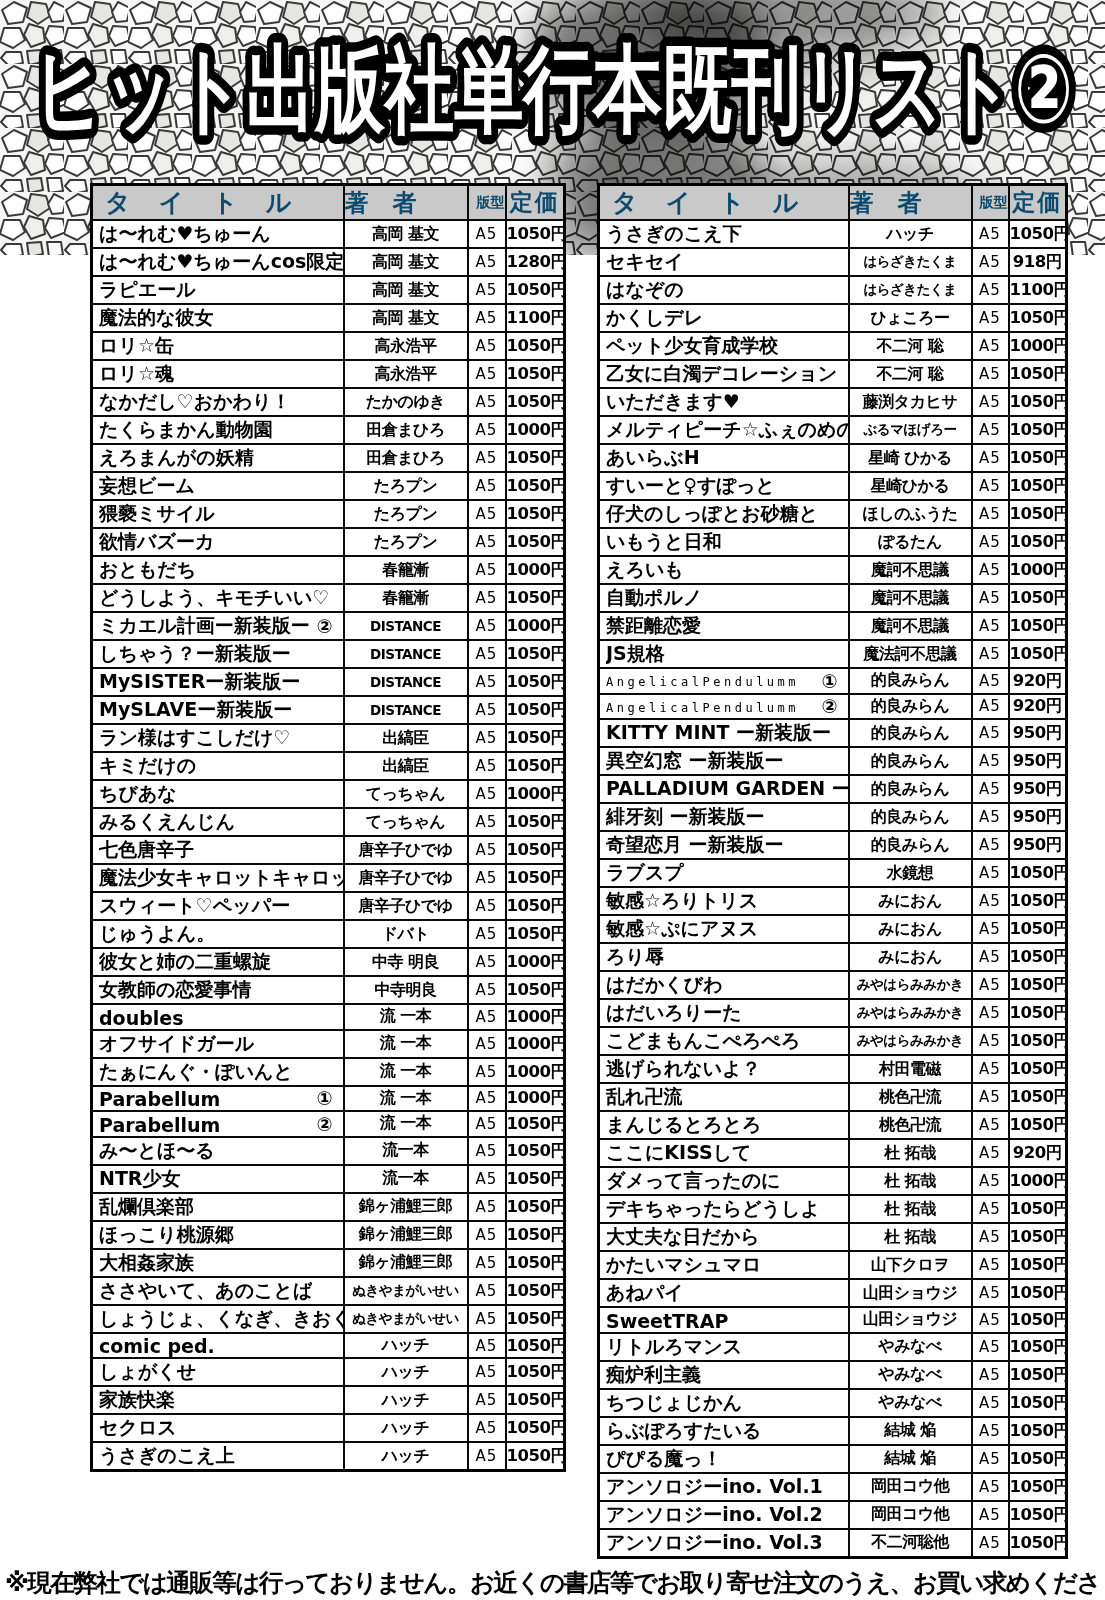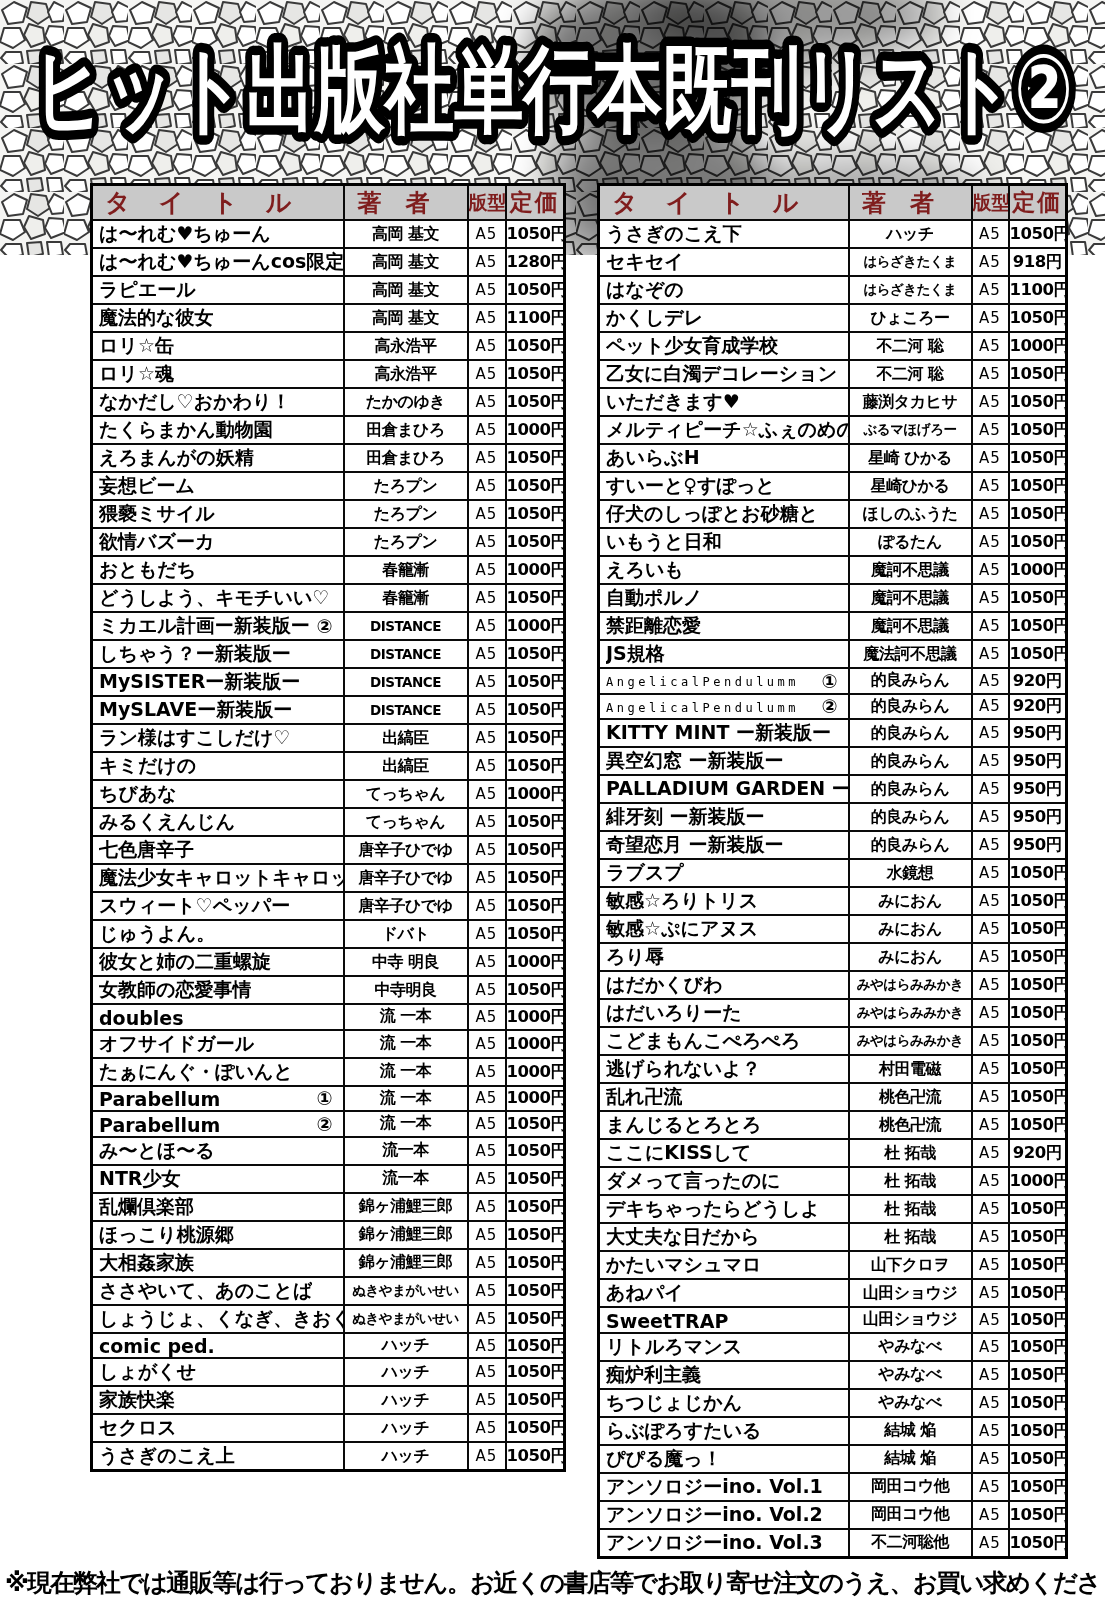--- a/index.html
+++ b/index.html
@@ -14,26 +14,26 @@
   .t-stroke { font-family:"DejaVu Sans",sans-serif; font-weight:bold; font-size:95px;
               fill:#000; stroke:#000; stroke-width:19px; stroke-linejoin:round; }
   .t-fill   { font-family:"DejaVu Sans",sans-serif; font-weight:bold; font-size:95px; fill:#fff; }
 
   
   table.booktable { position:absolute; top:183px; border-collapse:collapse; table-layout:fixed;
                     background:#fff; border:3px solid #000; }
   table.booktable.l { left:90px;  width:473px; }
   table.booktable.r { left:597px; width:468px; }
   .booktable th, .booktable td { border:2px solid #0a0a0a; overflow:hidden; white-space:nowrap; }
-  .booktable thead th { background:#c9c9c9; height:29px; font-weight:bold; color:#7f1d1d; }
+  .booktable thead th { background:#c9c9c9; height:29px; font-weight:bold; color:#0c4a6e; }
   .booktable tbody td { height:25.6px; }
 
   .h-title  { text-align:left; padding-left:12px; font-size:25px; letter-spacing:28px; }
-  .h-author { text-align:center; font-size:24px; letter-spacing:24px; }
-  .h-format { text-align:left; font-size:19px; letter-spacing:0; }
+  .h-author { text-align:left; font-size:24px; letter-spacing:24px; }
+  .h-format { text-align:right; font-size:14px; letter-spacing:0; }
   .h-price  { text-align:center; font-size:23px; letter-spacing:2px; }
 
   .c-title  { position:relative; padding-left:6px; font-size:19px; font-weight:bold; vertical-align:middle; }
   .c-title .tt { display:inline-block; max-width:100%; overflow:hidden; vertical-align:middle; }
   .c-title.spaced .tt { font-family:"DejaVu Sans Mono",monospace; font-weight:normal;
                         font-size:12px; letter-spacing:3.5px; }
   .badge { position:absolute; right:10px; top:50%; transform:translateY(-50%);
            font-size:19px; font-weight:bold; }
   .c-author { text-align:center; font-size:16px; font-weight:bold; letter-spacing:-0.5px; }
   .c-author.tight { font-size:13.5px; letter-spacing:-0.5px; }

